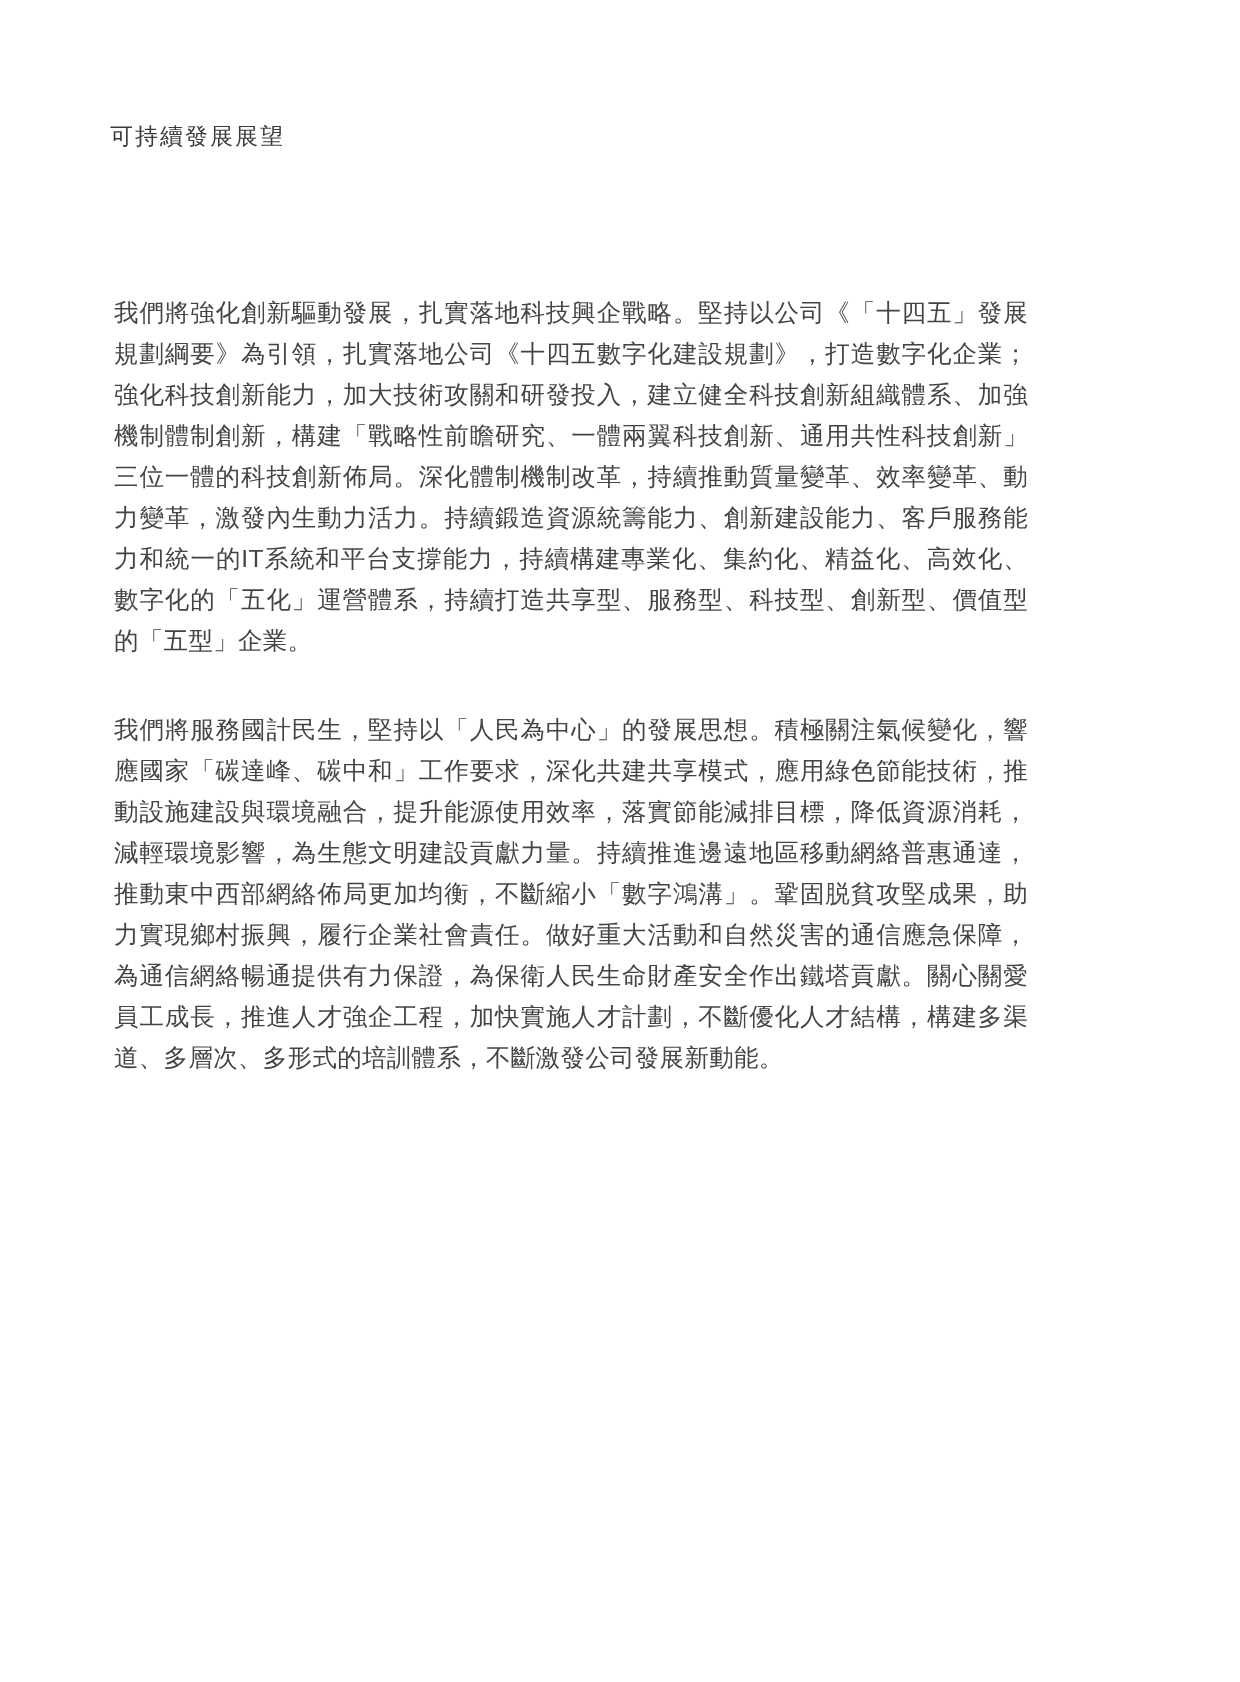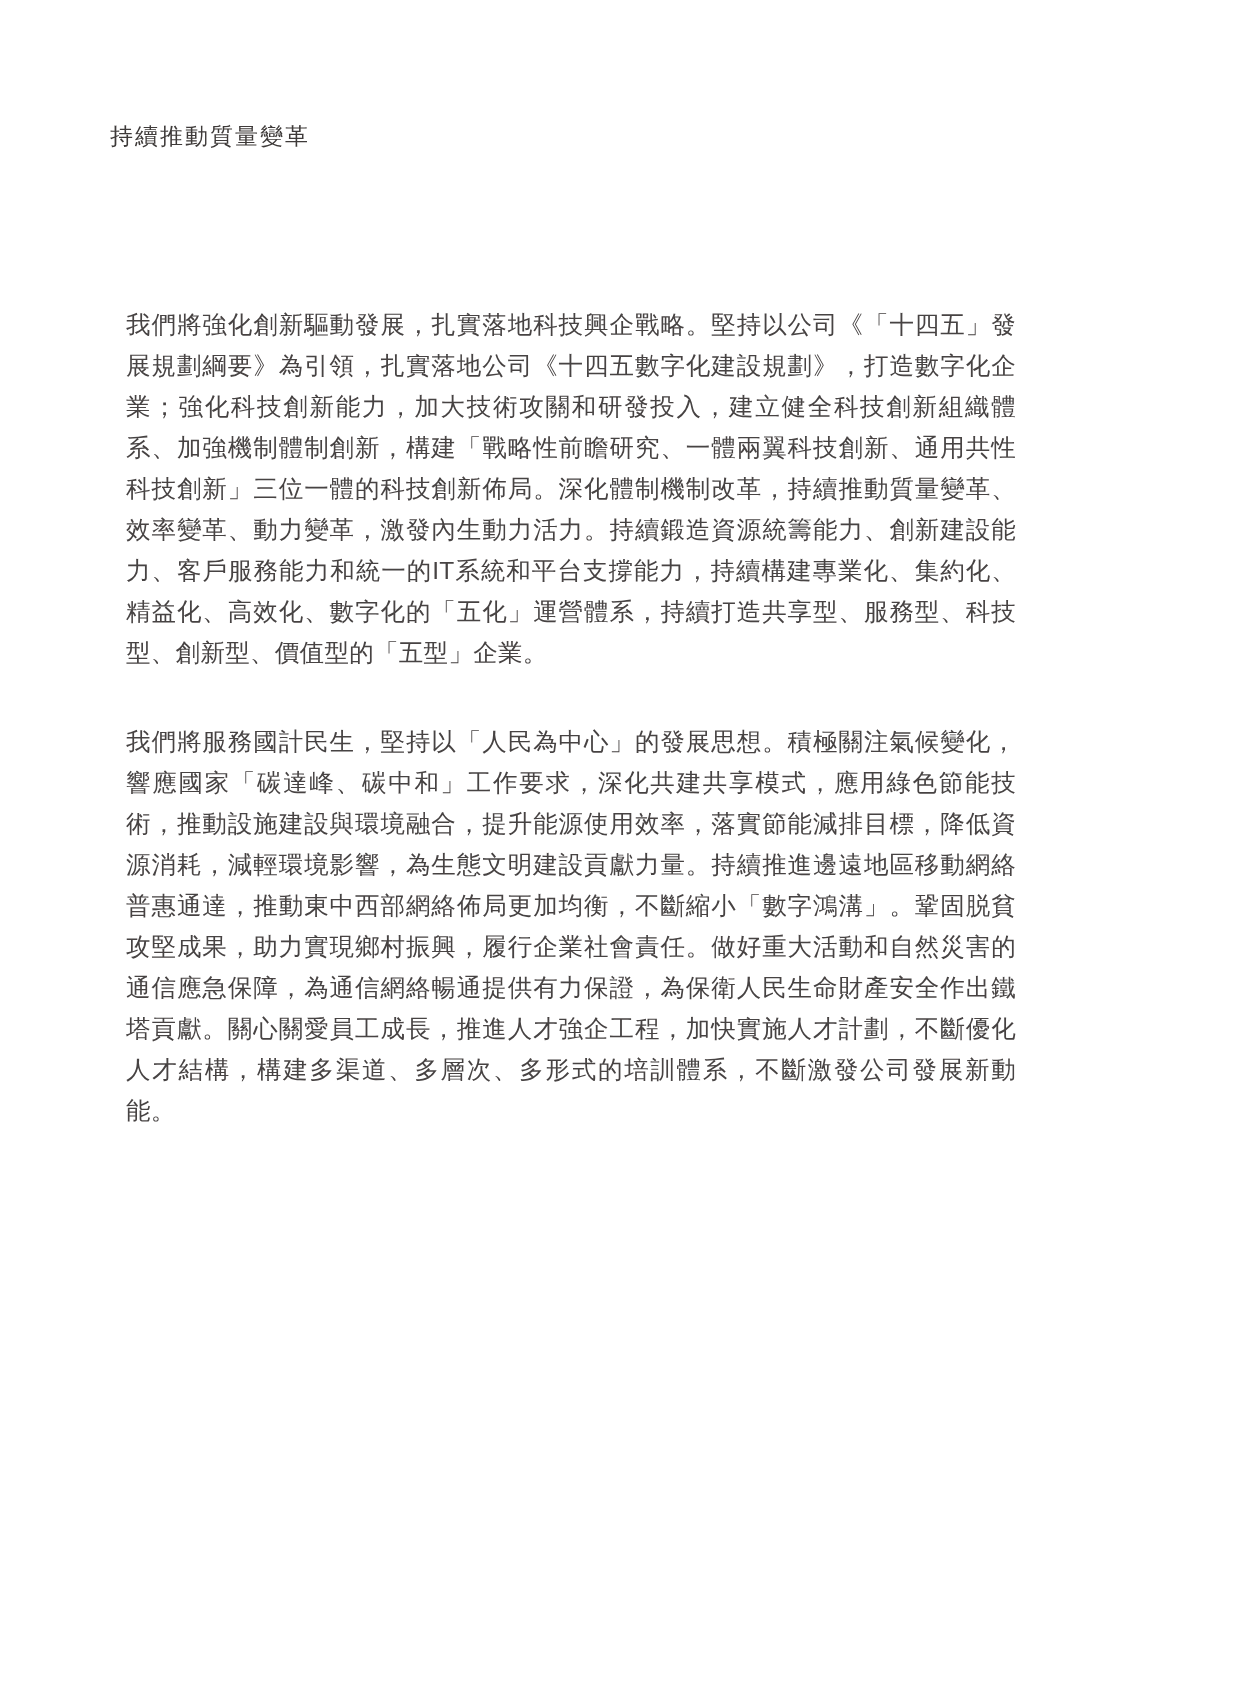--- a/index.html
+++ b/index.html
@@ -91,32 +91,32 @@
     top: 288px;
     width: 922px;
     color: #474343;
     font-size: 24.5px;
     line-height: 41px;
     text-align: justify;
     text-justify: inter-character;
     letter-spacing: 0.3px;
   }
   .para {
-    margin: 16px;
+    margin: 4px;
   }
   .para + .para {
     margin-top: 48px;
   }
 </style>
 </head>
 <body>
 
 <div class="page">
 
 
-  <h1 class="section-title">持續推動質量變革</h1>
+  <h1 class="section-title">可持續發展展望</h1>
 
   <main class="body-text">
     <p class="para">我們將強化創新驅動發展，扎實落地科技興企戰略。堅持以公司《「十四五」發展規劃綱要》為引領，扎實落地公司《十四五數字化建設規劃》，打造數字化企業；強化科技創新能力，加大技術攻關和研發投入，建立健全科技創新組織體系、加強機制體制創新，構建「戰略性前瞻研究、一體兩翼科技創新、通用共性科技創新」三位一體的科技創新佈局。深化體制機制改革，持續推動質量變革、效率變革、動力變革，激發內生動力活力。持續鍛造資源統籌能力、創新建設能力、客戶服務能力和統一的IT系統和平台支撐能力，持續構建專業化、集約化、精益化、高效化、數字化的「五化」運營體系，持續打造共享型、服務型、科技型、創新型、價值型的「五型」企業。</p>
     <p class="para">我們將服務國計民生，堅持以「人民為中心」的發展思想。積極關注氣候變化，響應國家「碳達峰、碳中和」工作要求，深化共建共享模式，應用綠色節能技術，推動設施建設與環境融合，提升能源使用效率，落實節能減排目標，降低資源消耗，減輕環境影響，為生態文明建設貢獻力量。持續推進邊遠地區移動網絡普惠通達，推動東中西部網絡佈局更加均衡，不斷縮小「數字鴻溝」。鞏固脱貧攻堅成果，助力實現鄉村振興，履行企業社會責任。做好重大活動和自然災害的通信應急保障，為通信網絡暢通提供有力保證，為保衛人民生命財產安全作出鐵塔貢獻。關心關愛員工成長，推進人才強企工程，加快實施人才計劃，不斷優化人才結構，構建多渠道、多層次、多形式的培訓體系，不斷激發公司發展新動能。</p>
   </main>
 
 </div>
 
 </body></html>

